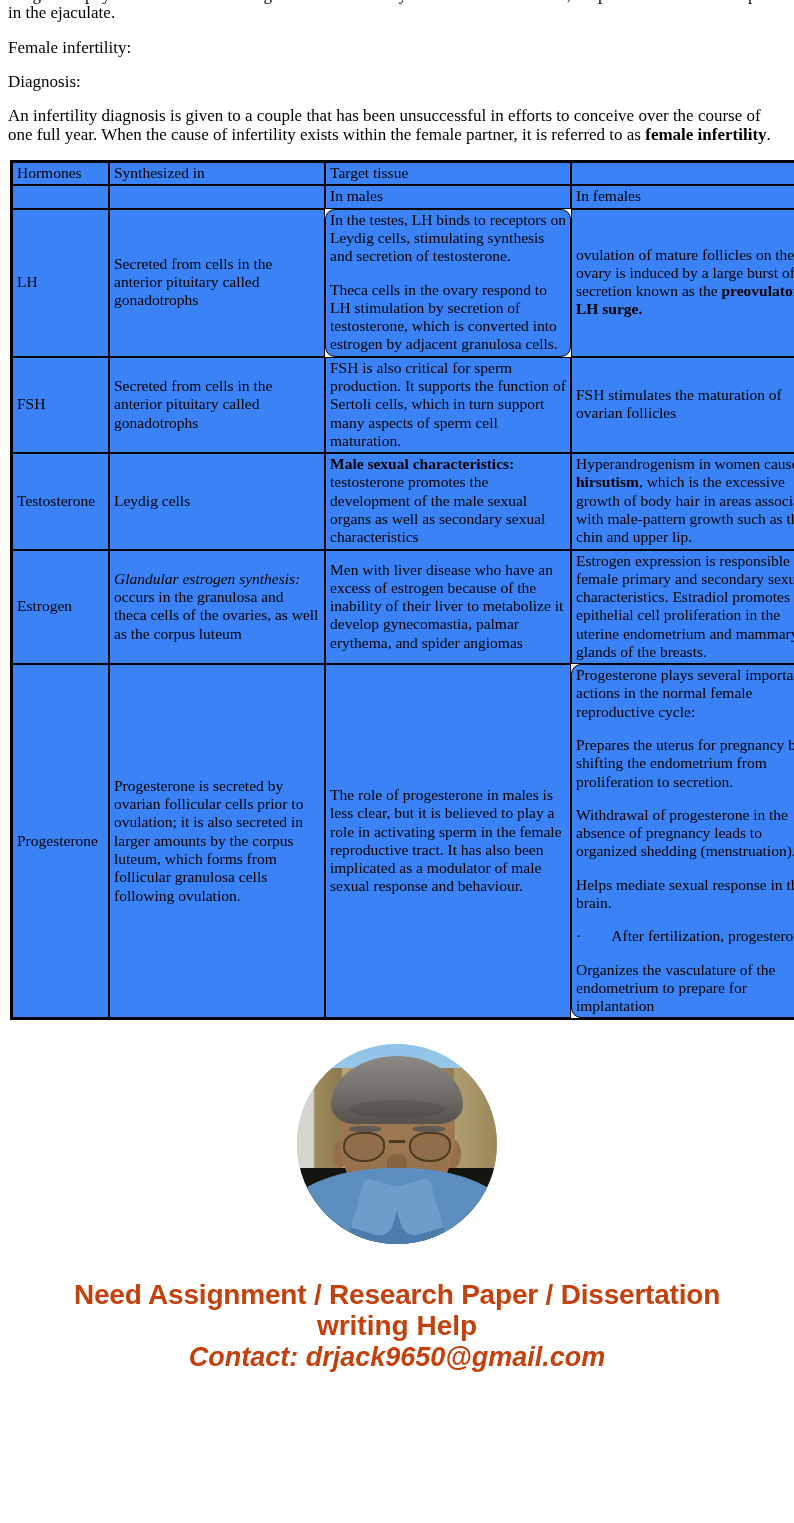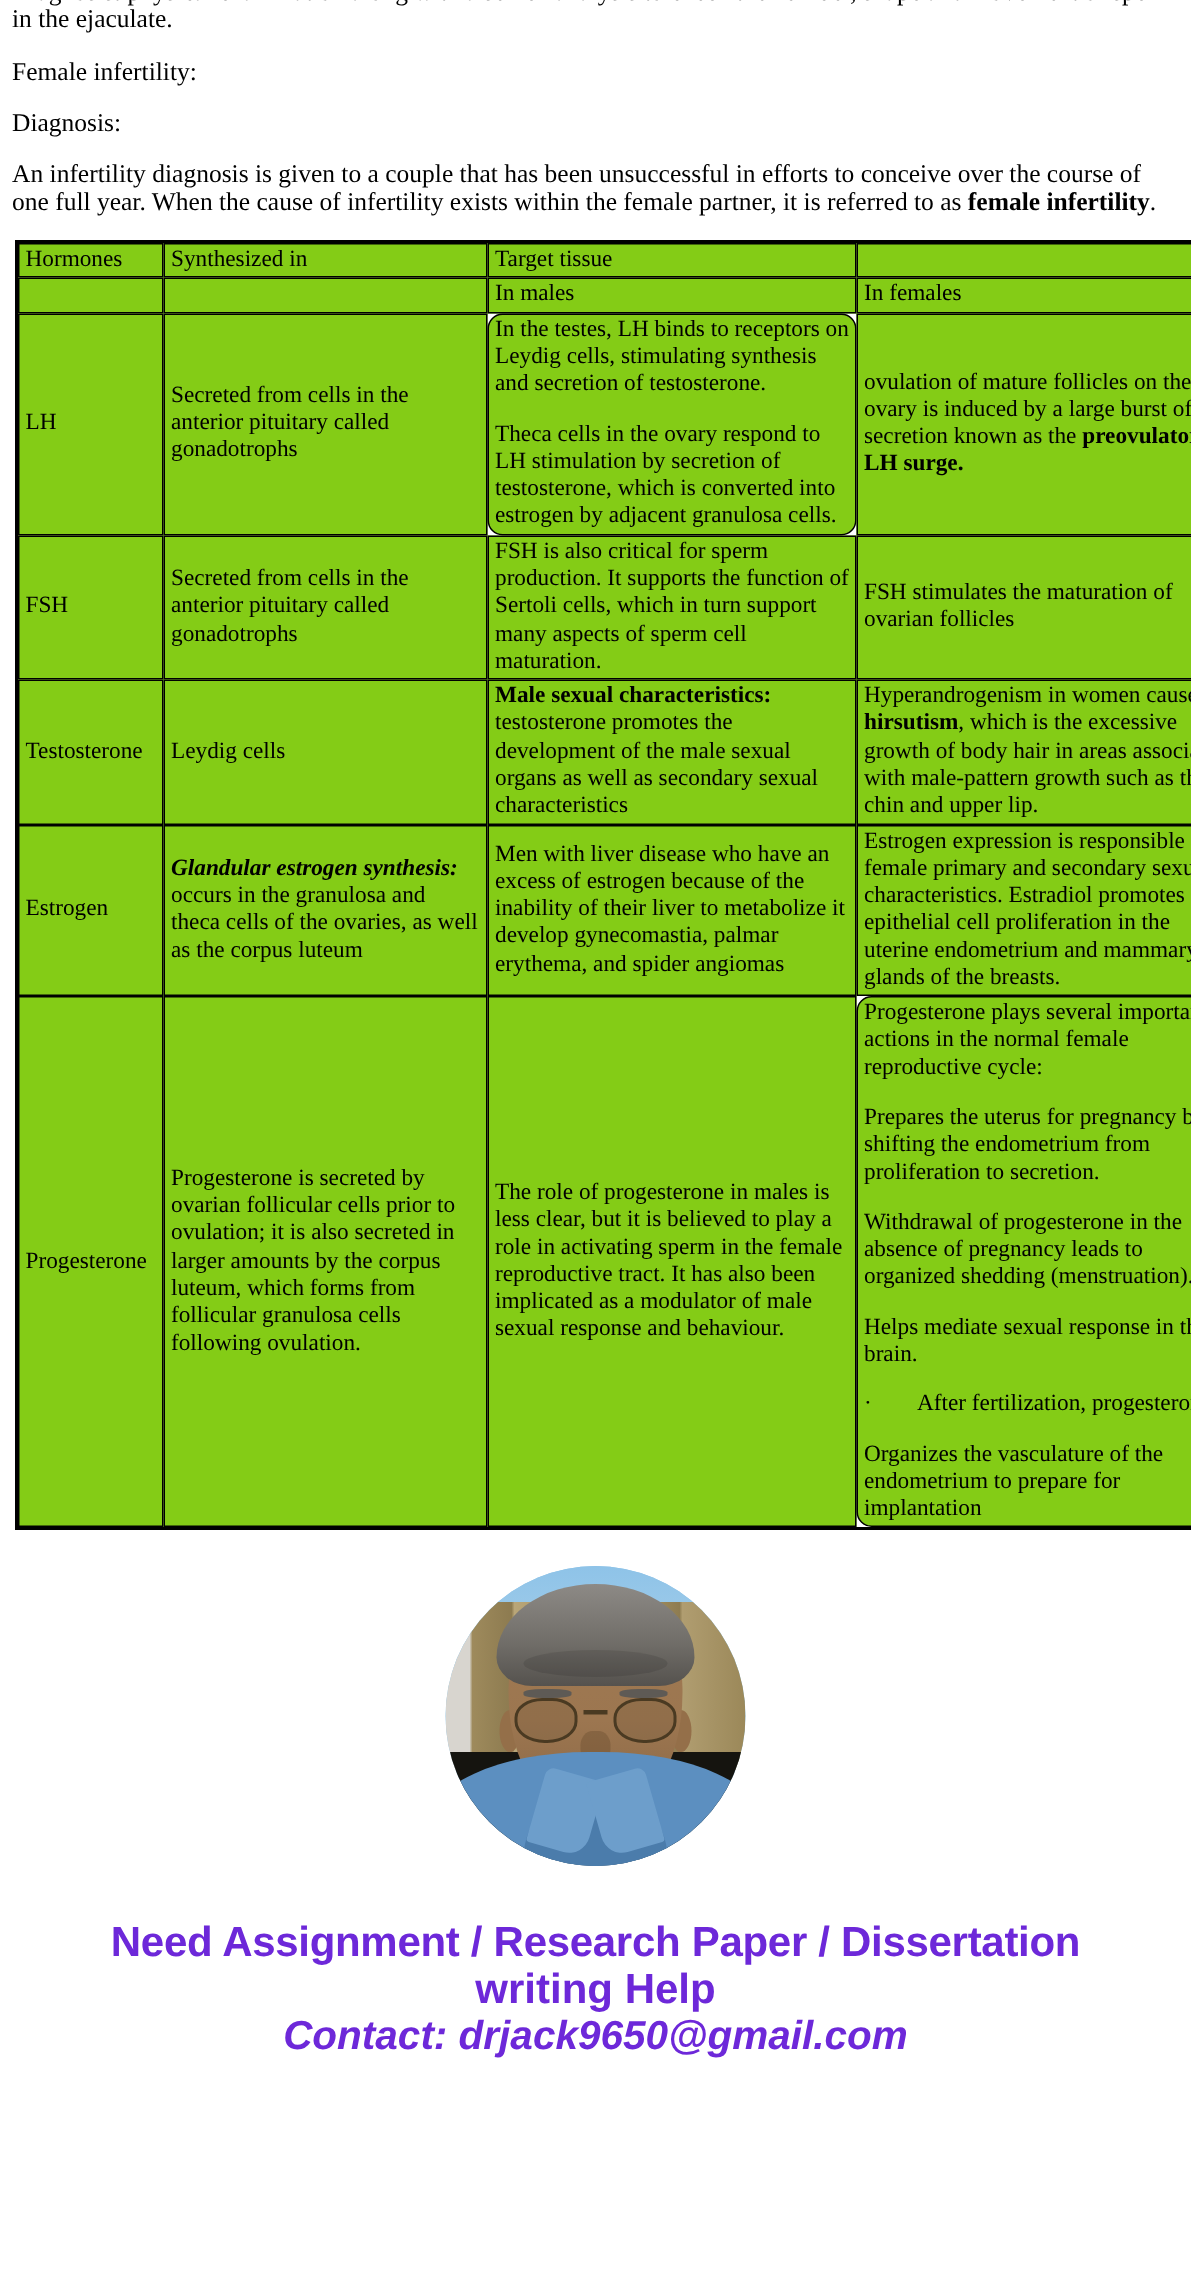--- a/index.html
+++ b/index.html
@@ -24,39 +24,39 @@
   p.para {
     font-size: 17px;
     line-height: 1.08;
     margin: 0 0 16px 0;
     text-align: left;
   }
   p.para.first {
     margin-top: -14px;
   }
   .b { font-weight: bold; }
-  .i { font-style: italic; font-weight: bold; }
+  .i { font-style: italic; }
 
   
   table.hormone-table {
     border-collapse: separate;
     border-spacing: 0;
     width: 776px;
     margin: 0 0 0 2px;
     border: 2px solid #000;
     table-layout: fixed;
     background: #ffffff;
   }
   table.hormone-table td {
     border: 1px solid #000;
     padding: 1px 4px 2px 4px;
     vertical-align: middle;
     font-size: 15.5px;
     line-height: 1.18;
-    background: #84cc16;
+    background: #3b82f6;
   }
   td.c1 { width: 87px; }
   td.c2 { width: 206px; }
   td.c3 { width: 236px; }
   td.c4 { width: 245px; }
 
   td.top-align { vertical-align: top; border-radius: 10px; }
   td.no-border { border: none; }
 
   .cellpara { margin: 0 0 0 0; }
@@ -177,21 +177,21 @@
     border-radius: 50%;
   }
   .p-ear-l { left: 18%; }
   .p-ear-r { right: 18%; }
 
   
   .footer {
     text-align: center;
     font-family: "Liberation Sans", "DejaVu Sans", sans-serif;
     font-weight: bold;
-    color: #6d28d9;
+    color: #c2410c;
     margin-top: 36px;
     line-height: 1.08;
   }
   .footer .l1 { font-size: 28px; letter-spacing: -0.2px; }
   .footer .l2 { font-size: 28px; }
   .footer .l3 { font-size: 27px; margin-top: 2px; font-style: italic; }
 </style>
 </head>
 <body>
 

